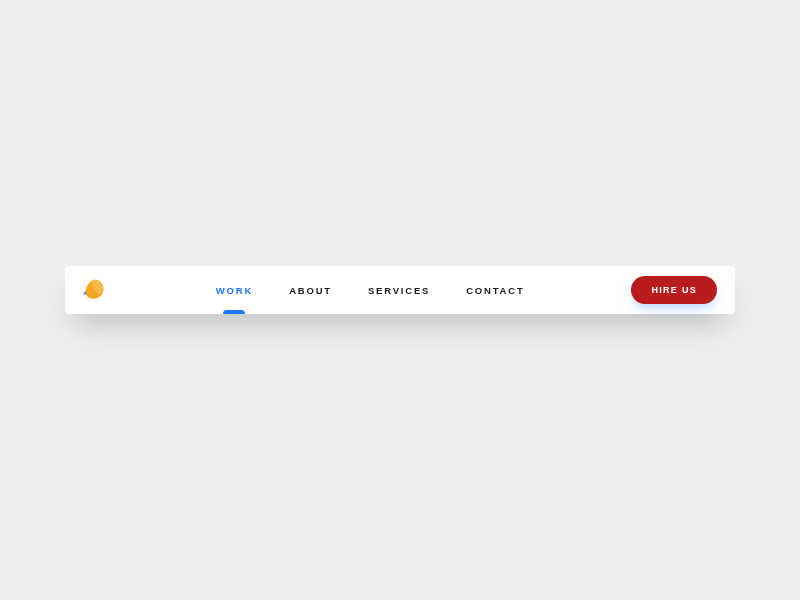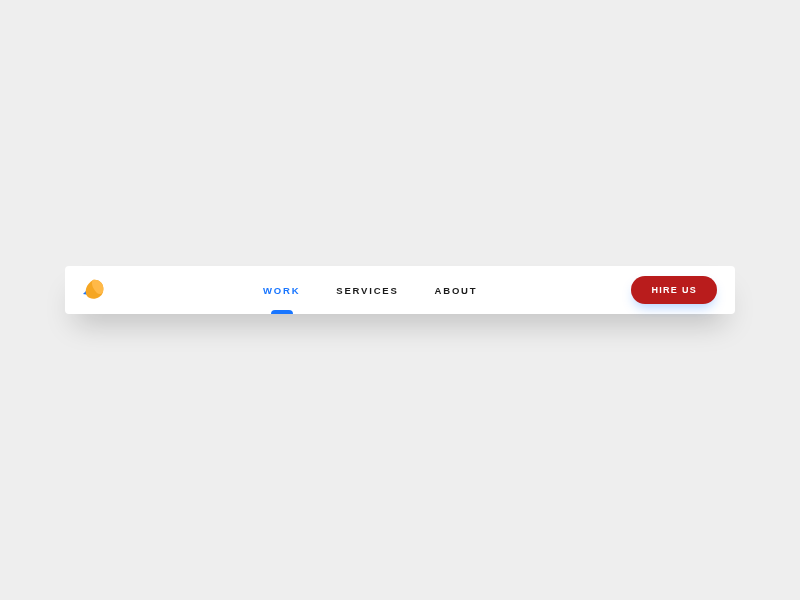--- a/index.html
+++ b/index.html
@@ -94,21 +94,24 @@
       <path d="M16 6 C22 5 28 10 26 18 C24 25 14 27 10 22 C7 18 9 10 16 6 Z" fill="#f5a623"></path>
       <path d="M16 6 C22 5 28 10 26 18 C25 20 22 21 20 19 C17 16 13 10 16 6 Z" fill="#ffb948"></path>
     </svg>
   </div>
 
   <div class="nav-items">
     <div class="nav-item active">
       <span>WORK</span>
     </div>
     <div class="nav-item">
+      <span>ABOUT</span>
+    </div>
+    <div class="nav-item">
       <span>SERVICES</span>
     </div>
     <div class="nav-item">
-      <span>ABOUT</span>
+      <span>CONTACT</span>
     </div>
   </div>
 
   <button class="cta-button">HIRE US</button>
 </nav>
 
 </body></html>

